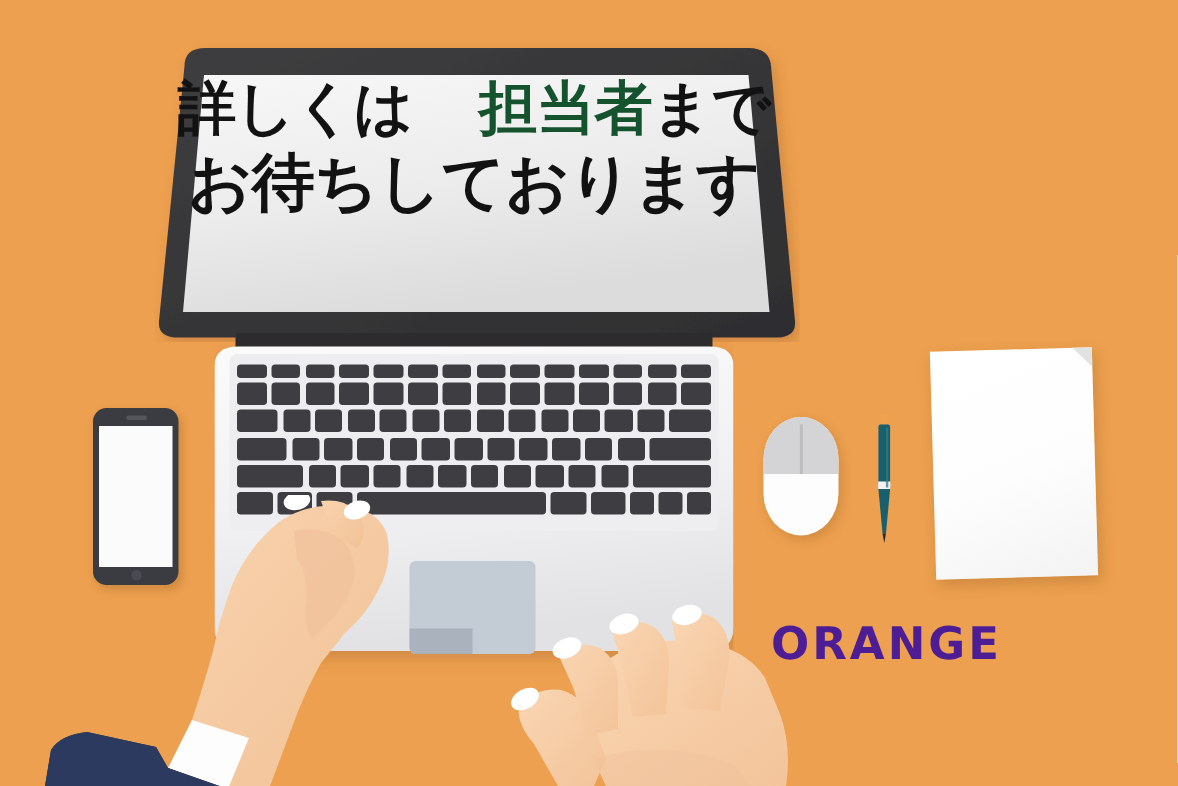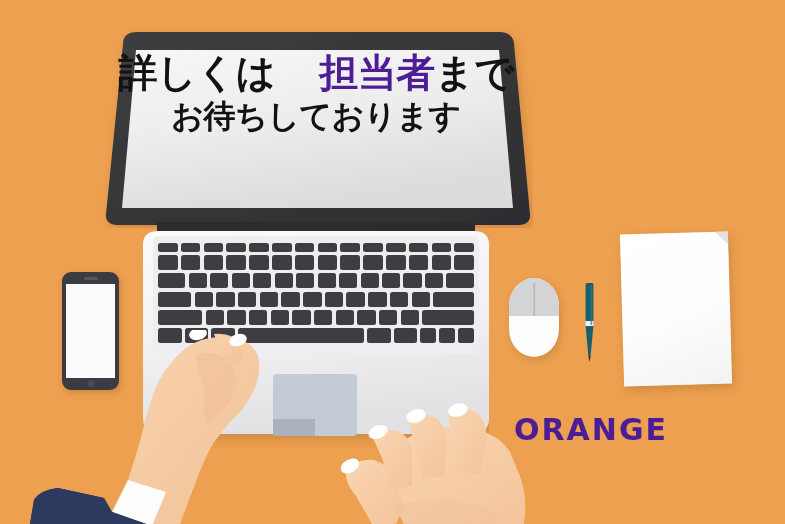--- a/index.html
+++ b/index.html
@@ -43,22 +43,22 @@
   .line {
     font-weight: bold;
     color: #121212;
     line-height: 1.08;
     white-space: nowrap;
     letter-spacing: -0.5px;
     text-align: center;
   }
   .line1 { font-size: 39px; }
   .line2 { font-size: 38px; margin-top: 4px; }
-  .line3 { font-size: 32px; margin-top: 5px; }
-  .hl { color: #4c1d95; margin-left: 44px; }
+  .line3 { font-size: 42px; margin-top: 5px; }
+  .hl { color: #14532d; margin-left: 44px; }
 
   
   .base {
     position: absolute;
     left: 143px;
     top: 222px;
     width: 346px;
     height: 230px;
   }
   .base svg { display: block; }

